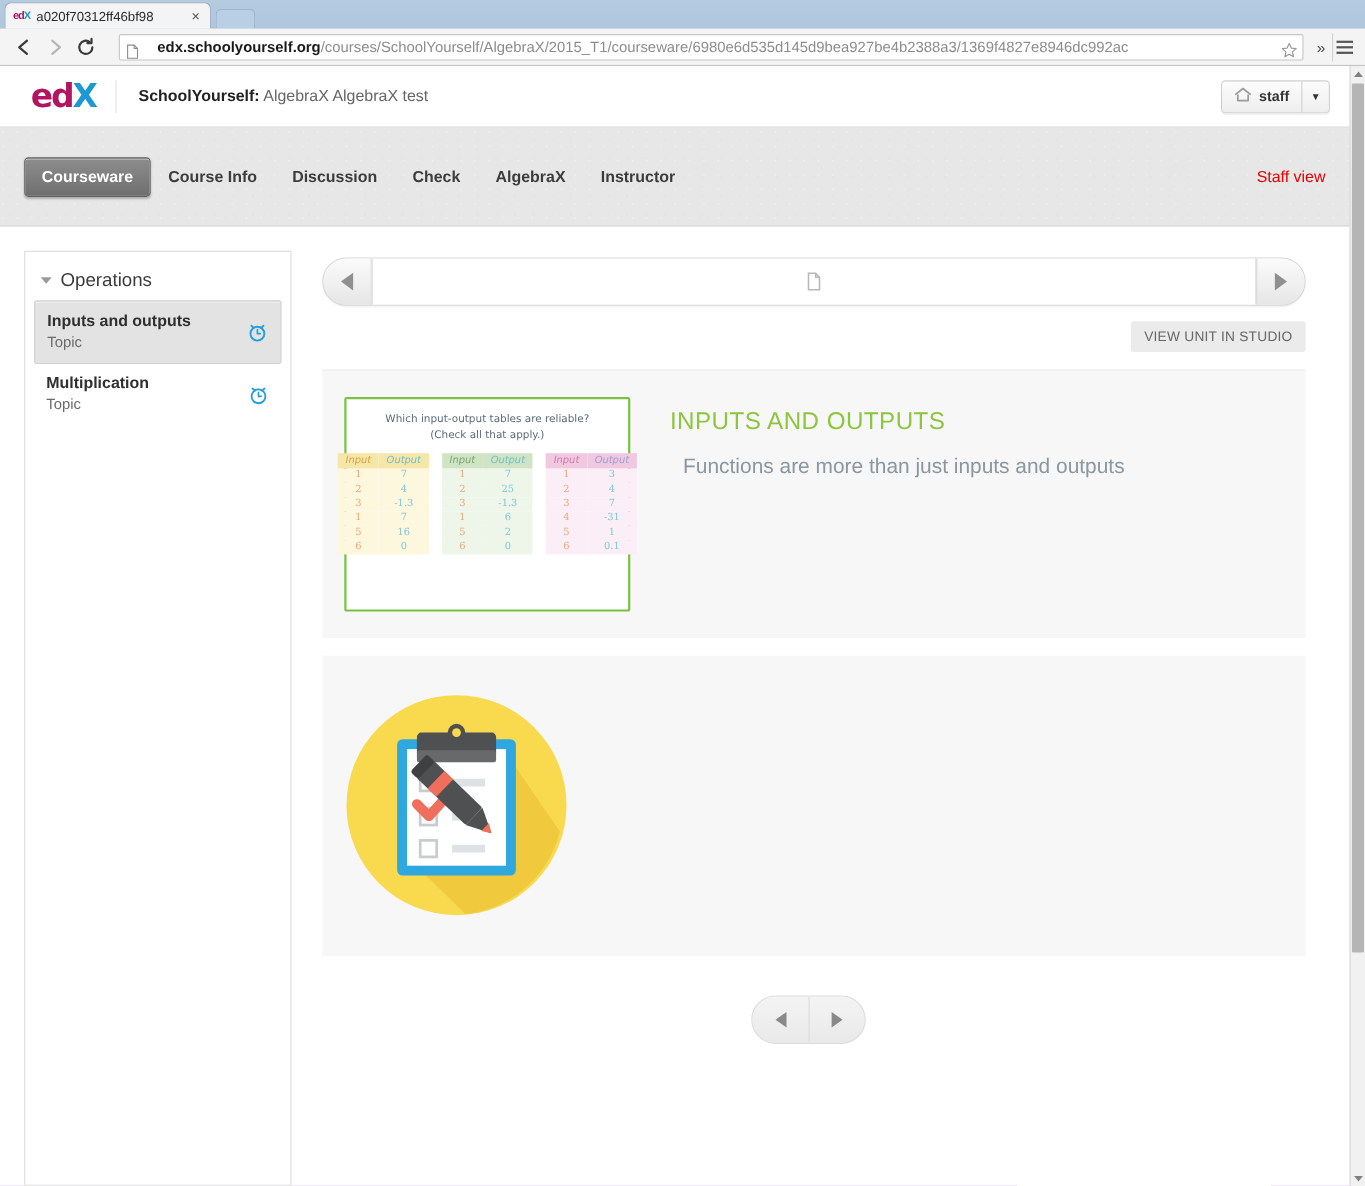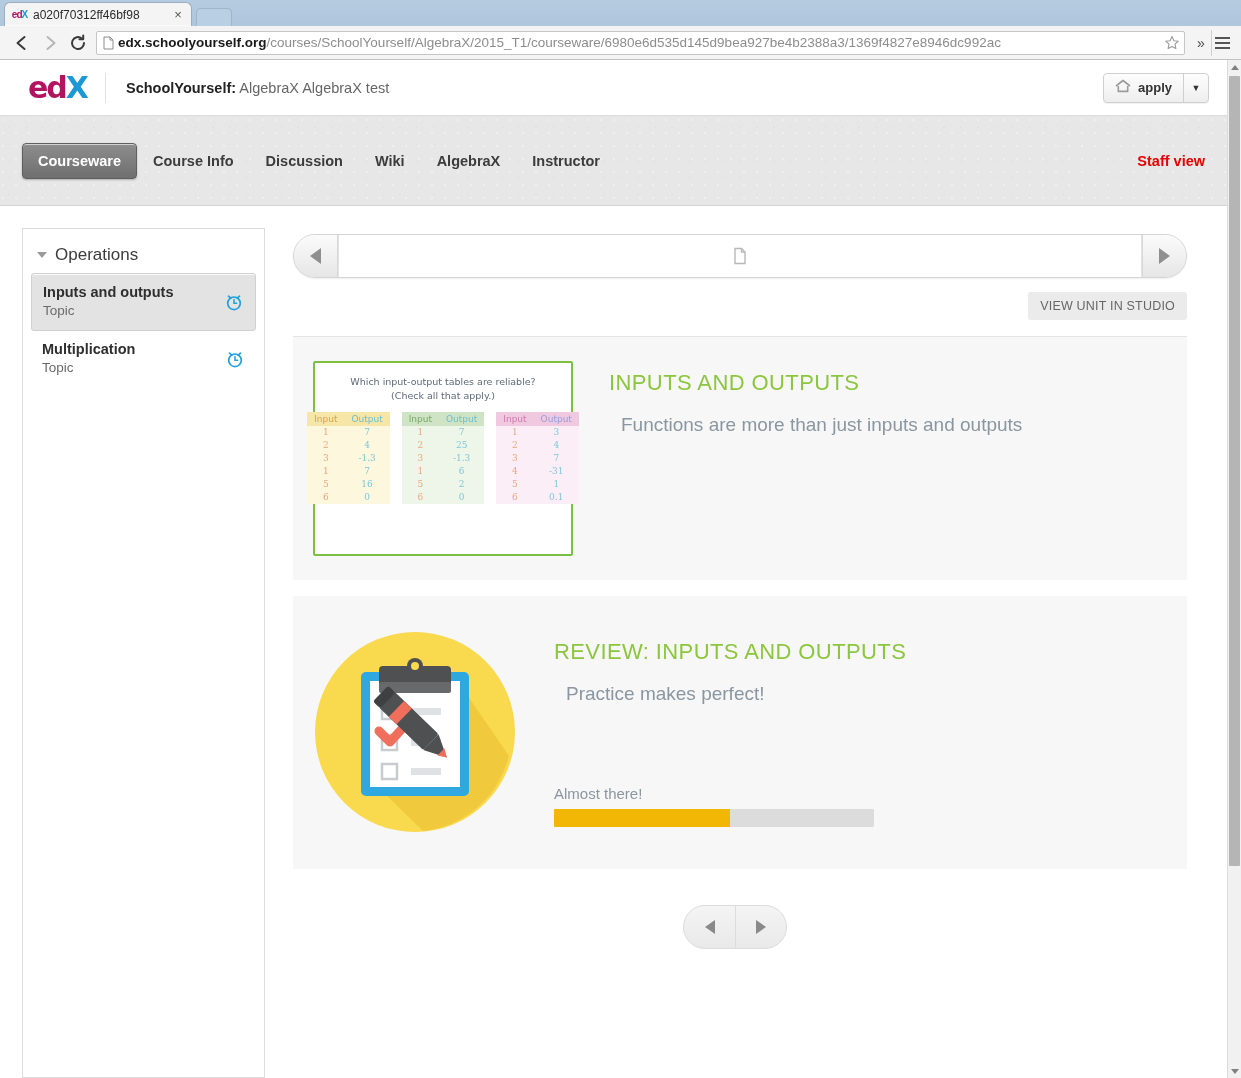--- a/index.html
+++ b/index.html
@@ -57,24 +57,25 @@
     background: #f4f4f4;
     border-bottom: 1px solid #c2c2c2;
     display: flex; align-items: center; padding: 0 8px;
   }
   .nav-btn {
     width: 28px; height: 28px; flex: none;
     display: flex; align-items: center; justify-content: center;
   }
   .nav-btn svg { display: block; }
   .urlbar {
-    flex: 1; height: 24px; margin: 0 6px 0 4px;
+    flex: 1; height: 24px; margin: 0 6px 0 16px;
     background: #fff; border: 1px solid #c6c6c6; border-radius: 2px;
-    display: flex; align-items: center; padding: 0 4px 0 6px;
+    display: flex; align-items: flex-end; padding: 0 4px 0 6px;
     position: relative;
+    gap: 13px;
   }
   .url-text {
     flex: 1; font-size: 13.5px; color: #8d8d8d; white-space: nowrap;
     overflow: hidden; line-height: 22px; padding-left: 4px;
   }
   .url-text b { color: #1a1a1a; font-weight: bold; }
   .page-icon { width: 11px; height: 14px; flex: none; }
   .star-icon { width: 16px; height: 16px; flex: none; margin-left: 2px; }
   .chev-more {
     width: 16px; text-align: center; color: #4a4a4a; font-size: 14px;
@@ -145,21 +146,21 @@
     padding: 10px 16px; border-radius: 4px; white-space: nowrap;
   }
   .course-tab.active {
     background: linear-gradient(to bottom,#8d8d8d,#6f6f6f);
     color: #fff;
     border: 1px solid #5f5f5f;
     box-shadow: 0 1px 2px rgba(0,0,0,.25), 0 1px 0 rgba(255,255,255,.6) inset;
     padding: 9px 15px;
   }
   .staff-view-link {
-    color: #e60000; font-weight: bold; font-size: 14.5px; flex: none; margin-left: 48px;
+    color: #e60000; font-weight: normal; font-size: 14.5px; flex: none; margin-left: 48px;
   }
 
   
   .content-area {
     position: relative; padding: 22px 22px 0 22px; display: flex;
     align-items: flex-start; background: #fff;
     min-height: 800px;
   }
 
   
@@ -263,20 +264,21 @@
   }
   .tbl-q {
     text-align: center; font-size: 9.5px; color: #5d6b78; line-height: 1.45;
     font-family: "DejaVu Sans", sans-serif;
   }
   .tbl-row { display: flex; justify-content: center; gap: 12px; margin-top: 9px; }
   .mini-tbl { border-collapse: collapse; font-size: 9px; font-family: "DejaVu Serif", serif; }
   .mini-tbl th {
     font-weight: normal; padding: 2px 7px; font-size: 9px;
     font-family: "DejaVu Sans", sans-serif;
+    font-style: italic;
   }
   .mini-tbl td { padding: 1.5px 7px; text-align: center; }
   .mini-tbl .in  { color: #e8a87c; }
   .mini-tbl .out { color: #7ec8d8; }
   .t1 th { background: #f6e7a8; } .t1 td { background: #fdf7dd; }
   .t1 th.h-in { color: #d9a441; } .t1 th.h-out { color: #6cbfcf; }
   .t2 th { background: #cfe4c4; } .t2 td { background: #eef6e9; }
   .t2 th.h-in { color: #7aa86a; } .t2 th.h-out { color: #6cbfcf; }
   .t3 th { background: #f0c8e0; } .t3 td { background: #fbeef6; }
   .t3 th.h-in { color: #d27ab0; } .t3 th.h-out { color: #9aa0d8; }
@@ -406,32 +408,32 @@
       <span>AlgebraX AlgebraX test</span>
     </div>
     <div class="staff-menu">
       <div class="staff-main">
         <span>
           <svg width="16" height="14" viewBox="0 0 16 14">
               <path d="M1 7 L8 1.5 L15 7" fill="none" stroke="#9b9b9b" stroke-width="1.6" stroke-linejoin="round"></path>
               <path d="M3.3 7 v5.4 h9.4 V7" fill="none" stroke="#9b9b9b" stroke-width="1.6" stroke-linejoin="round"></path>
             </svg>
         </span>
-        <span>apply</span>
+        <span>staff</span>
       </div>
       <div class="staff-caret">▼</div>
     </div>
   </div>
 
   <div class="course-nav">
     <div class="tabs">
       <div class="course-tab active">Courseware</div>
       <div class="course-tab">Course Info</div>
       <div class="course-tab">Discussion</div>
-      <div class="course-tab">Wiki</div>
+      <div class="course-tab">Check</div>
       <div class="course-tab">AlgebraX</div>
       <div class="course-tab">Instructor</div>
     </div>
     <div class="staff-view-link" style="color: rgb(230, 0, 0);">Staff view</div>
   </div>
 
   <div class="content-area">
 
     <div class="sidebar">
       <div class="chapter">
@@ -632,30 +634,20 @@
               <g transform="rotate(-46 120 110)">
                 <rect x="106" y="48" width="22" height="62" rx="2" fill="#4f5052"></rect>
                 <rect x="106" y="62" width="22" height="11" fill="#ef6f5c"></rect>
                 <rect x="106" y="40" width="22" height="10" rx="3" fill="#3e4042"></rect>
                 <path d="M106 110 L117 132 L128 110 Z" fill="#4f5052"></path>
                 <path d="M112 124 L117 132 L122 124 Z" fill="#ef6f5c"></path>
               </g>
             </svg>
           </div>
         </div>
-        <div class="text-col">
-          <h2 class="card-title" style="color: rgb(140, 198, 62);">REVIEW: INPUTS AND OUTPUTS</h2>
-          <p class="card-sub">Practice makes perfect!</p>
-          <div class="prog-block">
-            <div class="prog-label">Almost there!</div>
-            <div class="prog-track" style="background: rgb(220, 220, 220);">
-              <div class="prog-fill" id="prog-fill" style="width: 55%; background: rgb(242, 183, 5);"></div>
-            </div>
-          </div>
-        </div>
       </div>
 
       <div class="bottom-nav">
         <div class="bn-group">
           <div class="bn-btn">
             <span class="bn-tri-l"></span>
           </div>
           <div class="bn-btn">
             <span class="bn-tri-r"></span>
           </div>

